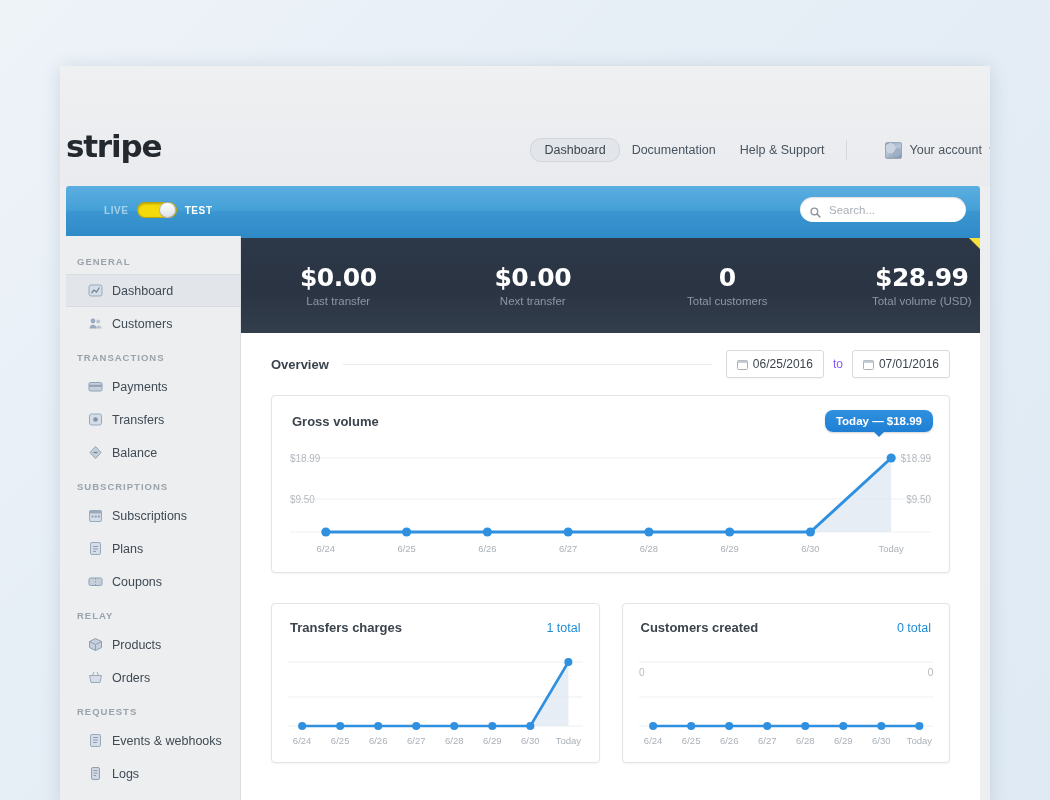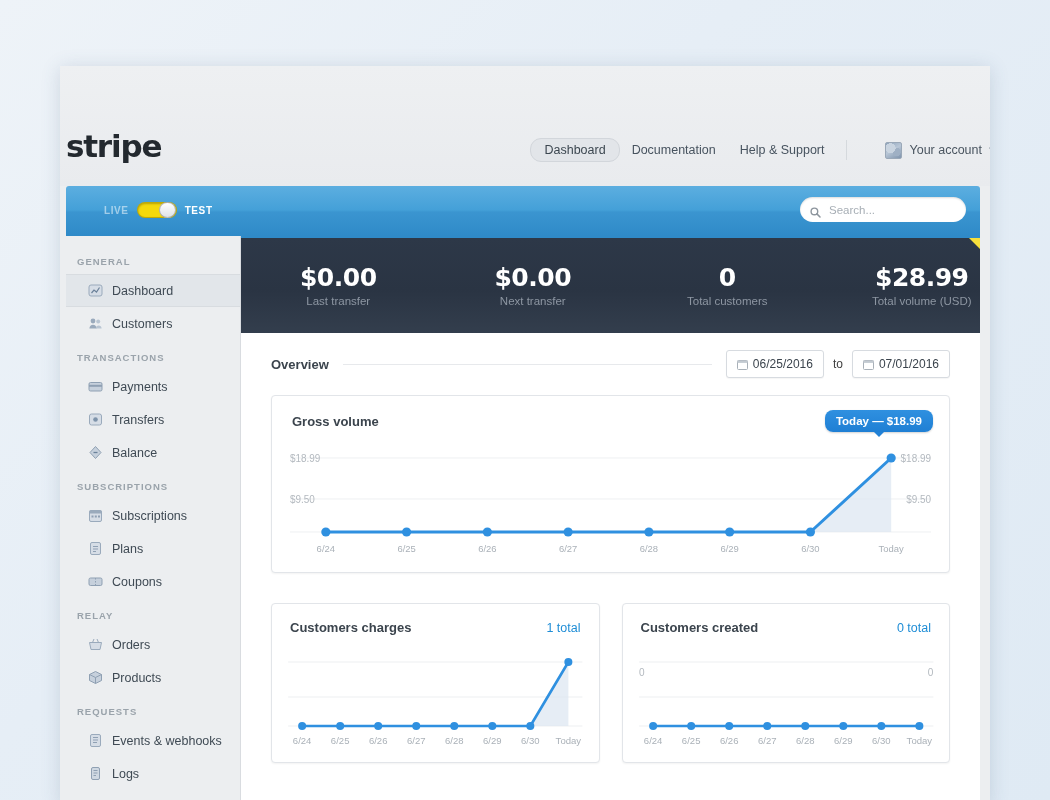--- a/index.html
+++ b/index.html
@@ -287,21 +287,21 @@
     border: 1px solid #d7dbe0;
     border-radius: 3px;
     background: #fff;
     font-size: 12px;
     color: #3b444d;
     box-shadow: 0 1px 1px rgba(0,0,0,0.04);
   }
   .cal-icon { width: 11px; height: 11px; flex: 0 0 auto; }
   #date-to {
     font-size: 12px;
-    color: #404040;
+    color: #8b5cf6;
     margin: 0 9px;
   }
 
   
   .card {
     background: #ffffff;
     border: 1px solid #e2e5e9;
     border-radius: 4px;
     box-shadow: 0 1px 2px rgba(0,0,0,0.05);
     box-sizing: border-box;
@@ -509,34 +509,34 @@
             <path d="M7.5 4v7.5" stroke="#8fa0b3" stroke-width="1" stroke-dasharray="1.5 1.5"></path>
           </svg>
       </span>
       <span>Coupons</span>
     </div>
 
     <div class="nav-group-title">RELAY</div>
     <div class="nav-item">
       <span class="nav-icon">
         <svg width="15" height="15" viewBox="0 0 15 15">
+            <path d="M7.5 1.5 L13.5 4.5 L13.5 10.5 L7.5 13.5 L1.5 10.5 L1.5 4.5 Z" fill="#c6d0dc" stroke="#8fa0b3" stroke-width="1"></path>
+            <path d="M1.5 4.5 L7.5 7.5 L13.5 4.5 M7.5 7.5 v6" stroke="#8fa0b3" stroke-width="1" fill="none"></path>
+          </svg>
+      </span>
+      <span>Products</span>
+    </div>
+    <div class="nav-item">
+      <span class="nav-icon">
+        <svg width="15" height="15" viewBox="0 0 15 15">
             <path d="M1.5 5.5 h12 l-1.5 7 h-9 Z" fill="#d6dde6" stroke="#9aaabc" stroke-width="1"></path>
             <path d="M4.5 5.5 L6 2 M10.5 5.5 L9 2" stroke="#9aaabc" stroke-width="1"></path>
           </svg>
       </span>
       <span>Orders</span>
-    </div>
-    <div class="nav-item">
-      <span class="nav-icon">
-        <svg width="15" height="15" viewBox="0 0 15 15">
-            <path d="M7.5 1.5 L13.5 4.5 L13.5 10.5 L7.5 13.5 L1.5 10.5 L1.5 4.5 Z" fill="#c6d0dc" stroke="#8fa0b3" stroke-width="1"></path>
-            <path d="M1.5 4.5 L7.5 7.5 L13.5 4.5 M7.5 7.5 v6" stroke="#8fa0b3" stroke-width="1" fill="none"></path>
-          </svg>
-      </span>
-      <span>Products</span>
     </div>
 
     <div class="nav-group-title">REQUESTS</div>
     <div class="nav-item">
       <span class="nav-icon">
         <svg width="15" height="15" viewBox="0 0 15 15">
             <rect x="2.5" y="1.5" width="10" height="12" rx="1.5" fill="#d6dde6" stroke="#9aaabc" stroke-width="1"></rect>
             <path d="M5 4.5h5M5 7h5M5 9.5h4" stroke="#8fa0b3" stroke-width="1.1"></path>
           </svg>
       </span>
@@ -628,21 +628,21 @@
           <text x="18" y="26" class="val-lbl" text-anchor="start">$18.99</text>
           <text x="661" y="26" class="val-lbl" text-anchor="end">$18.99</text>
           <text x="18" y="67" class="val-lbl" text-anchor="start">$9.50</text>
           <text x="661" y="67" class="val-lbl" text-anchor="end">$9.50</text>
         </svg>
     </div>
 
     <div id="bottom-cards">
       <div class="card small-card">
         <div class="small-card-header">
-          <span class="card-title">Customers charges</span>
+          <span class="card-title">Transfers charges</span>
           <span class="small-total">1 total</span>
         </div>
         <svg class="small-chart" id="charges-chart" viewBox="0 0 325 122" preserveAspectRatio="none">
             <line x1="16" y1="20" x2="309" y2="20" class="gridline"></line>
             <line x1="16" y1="55" x2="309" y2="55" class="gridline"></line>
             <line x1="16" y1="84" x2="309" y2="84" class="gridline"></line>
             <path d="M 257.1428571428571 84 L 295 20 L 295 84 L 257.1428571428571 84 Z" fill="#dde7f2" opacity="0.75"></path>
             <path d="M 30 84 L 67.85714285714286 84 L 105.71428571428571 84 L 143.57142857142856 84 L 181.42857142857142 84 L 219.28571428571428 84 L 257.1428571428571 84 L 295 20" fill="none" stroke="#2f90e0" stroke-width="2.6" stroke-linejoin="round"></path>
             <circle cx="30" cy="84" r="4" fill="#2f90e0"></circle>
             <circle cx="67.85714285714286" cy="84" r="4" fill="#2f90e0"></circle>

